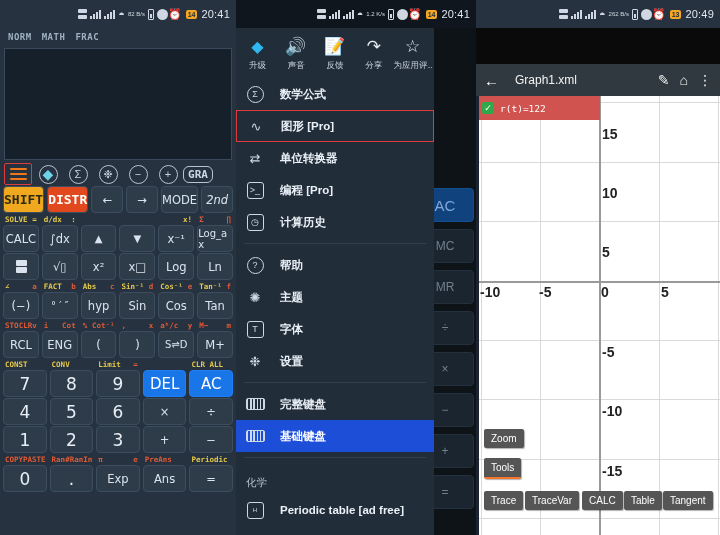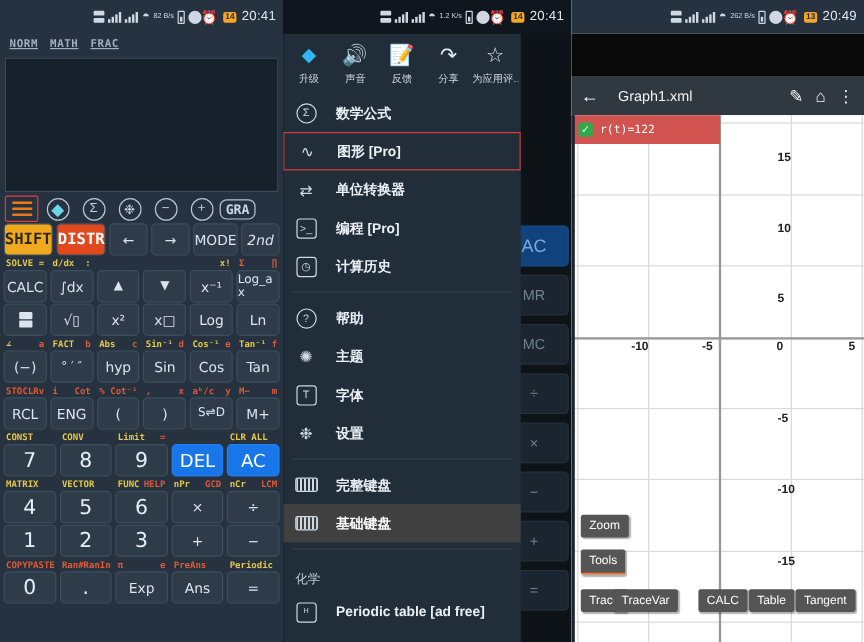--- a/index.html
+++ b/index.html
@@ -44,21 +44,20 @@
   .batt-sb::after{content:"";position:absolute;left:1px;right:1px;bottom:1px;top:4px;background:#cfd8e2;}
   .globe { width:11px;height:11px;border-radius:50%;background:#cfd8e2;display:inline-block;}
   .alarm { font-size: 11px; color: #cfd8e2; }
   .battpct { background:#f5a623; color:#20303f; font-size:7px; border-radius:2px; padding:1px 2px; font-weight:bold;}
 
   .modebar {
     height: 18px; display: flex; align-items: center; gap: 10px;
     padding: 0 8px;
     font-size: 9px; font-weight: bold; color: #9fb0c0; letter-spacing: .5px;
     font-family: "DejaVu Sans Mono", monospace;
-    text-decoration: underline;
   }
   .display {
     margin: 2px 4px 0 4px; height: 112px;
     background: #16202b;
     border: 1px solid #3a4a5a;
   }
   .toolrow {
     display: flex; align-items: center; gap: 2px;
     height: 26px; padding: 2px 4px 0 4px;
   }
@@ -147,21 +146,21 @@
   }
   .dtop-item { width: 38px; text-align: center; }
   .dtop-ico { height: 24px; display:flex;align-items:center;justify-content:center; font-size: 17px; color: #e3e9f0; }
   .dtop-lab { font-size: 8.5px; color: #cdd6e0; margin-top: 2px; white-space: nowrap; overflow: hidden; }
   .dgem { color: #2fb8ef; font-size: 16px; }
   .drow {
     display: flex; align-items: center; height: 32px; padding-left: 8px; gap: 14px;
     color: #e7edf4;
   }
   .drow.hl-red { border: 1.5px solid #e03b3b; height: 32px; }
-  .drow.active { background: #404040; }
+  .drow.active { background: #1d4ed8; }
   .drow.active .dlab { color: #fff; font-weight: bold; }
   .drow-ico {
     width: 22px; height: 22px; display: flex; align-items: center; justify-content: center;
     color: #cfd9e4; font-size: 13px;
   }
   .dlab { font-size: 11.5px; color: #eaf0f6; font-weight: bold; }
   .dsep { height: 1px; background: #34404e; margin: 5px 8px; }
   .dsec { font-size: 10.5px; color: #b9c4d0; padding: 6px 0 4px 10px; margin-top: 12px; }
   .sq-ico { width:17px;height:17px;border:1.3px solid #cfd9e4;border-radius:3px;display:flex;align-items:center;justify-content:center;font-size:9px;}
   .cir-ico { width:17px;height:17px;border:1.3px solid #cfd9e4;border-radius:50%;display:flex;align-items:center;justify-content:center;font-size:9px;}
@@ -187,21 +186,21 @@
   .g-back { color: #fff; font-size: 15px; }
   .g-title { color: #f2f2f2; font-size: 12px; margin-left: 6px; flex: 1; }
   .g-act { color: #f2f2f2; font-size: 14px; }
   .g-canvas { position: relative; height: 439px; background: #fff; }
   .gridline { position: absolute; background: #d9d9d9; }
   .gridline.v { width: 1px; top: 0; bottom: 0; }
   .gridline.h { height: 1px; left: 0; right: 0; }
   .axis { position: absolute; background: #9a9a9a; }
   .axis.v { width: 2px; top: 0; bottom: 0; }
   .axis.h { height: 2px; left: 0; right: 0; }
-  .tick { position: absolute; font-size: 10px; color: #222; font-weight: bold; margin-left: 46px; }
+  .tick { position: absolute; font-size: 14px; color: #222; font-weight: bold; }
   .eqbar {
     position: absolute; left: 0; top: 0; width: 124px; height: 24px;
     background: #d1534f; display: flex; align-items: center; gap: 6px; padding-left: 6px;
     z-index: 3;
   }
   .chk { width: 12px; height: 12px; background: #2eaa4a; border-radius: 2px;
          display:flex;align-items:center;justify-content:center;color:#fff;font-size:9px;}
   .eqtxt { color: #fff; font-size: 9.5px; font-family: "DejaVu Sans Mono", monospace; }
   .gbtn {
     position: absolute; background: #555; color: #fff; font-size: 10px;
@@ -425,40 +424,20 @@
           </div>
       </div>
       <div class="krow">
         <div class="key num">7</div>
         <div class="key num">8</div>
         <div class="key num">9</div>
         <div class="key blue">DEL</div>
         <div class="key blue">AC</div>
       </div>
 
-      <div class="ksub">
-        <div>
-            <span class="ks-y">MATRIX</span>
-          </div>
-        <div>
-            <span class="ks-y">VECTOR</span>
-          </div>
-        <div>
-            <span class="ks-y">FUNC</span>
-            <span class="ks-r">HELP</span>
-          </div>
-        <div>
-            <span class="ks-y">nPr</span>
-            <span class="ks-r">GCD</span>
-          </div>
-        <div>
-            <span class="ks-y">nCr</span>
-            <span class="ks-r">LCM</span>
-          </div>
-      </div>
       <div class="krow">
         <div class="key num">4</div>
         <div class="key num">5</div>
         <div class="key num">6</div>
         <div class="key small">×</div>
         <div class="key small">÷</div>
       </div>
 
       <div class="krow">
         <div class="key num">1</div>
@@ -526,22 +505,22 @@
       <div class="sb-right">
         <span class="alarm">⏰</span>
         <span class="battpct">14</span>
         <span class="sb-clock">20:41</span>
       </div>
     </div>
 
     <div class="ghost-calc">
       <div class="ghost-col">
         <div class="gkey ac">AC</div>
+        <div class="gkey">MC</div>
         <div class="gkey">MR</div>
-        <div class="gkey">MC</div>
         <div class="gkey">÷</div>
         <div class="gkey">×</div>
         <div class="gkey">−</div>
         <div class="gkey">+</div>
         <div class="gkey">=</div>
       </div>
     </div>
 
     <div class="drawer">
       <div class="drawer-top">
@@ -718,21 +697,21 @@
 
       <div class="eqbar">
         <span class="chk">✓</span>
         <span class="eqtxt">r(t)=122</span>
       </div>
 
       <div class="gbtn" style="left:8px; top:333px">Zoom</div>
       <div class="gbtn ul" style="left:8px; top:362px">Tools</div>
 
       <div class="gbtn" style="left:8px;   top:395px">Trace</div>
-      <div class="gbtn" style="left:35px;  top:395px">TraceVar</div>
+      <div class="gbtn" style="left:49px;  top:395px">TraceVar</div>
       <div class="gbtn" style="left:106px; top:395px">CALC</div>
       <div class="gbtn" style="left:148px; top:395px">Table</div>
       <div class="gbtn" style="left:187px; top:395px">Tangent</div>
 
       <div class="leftstrip"></div>
     </div>
   </div>
 
 </div>
 

